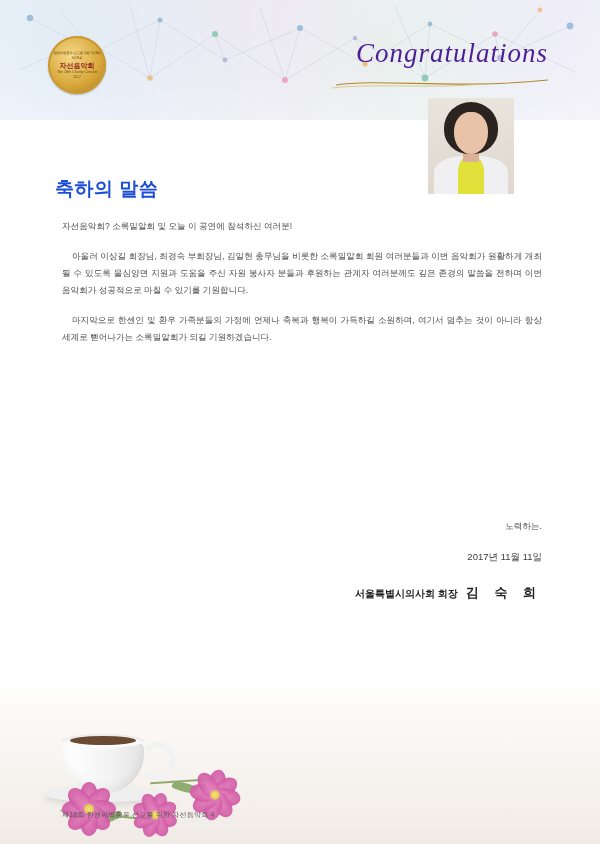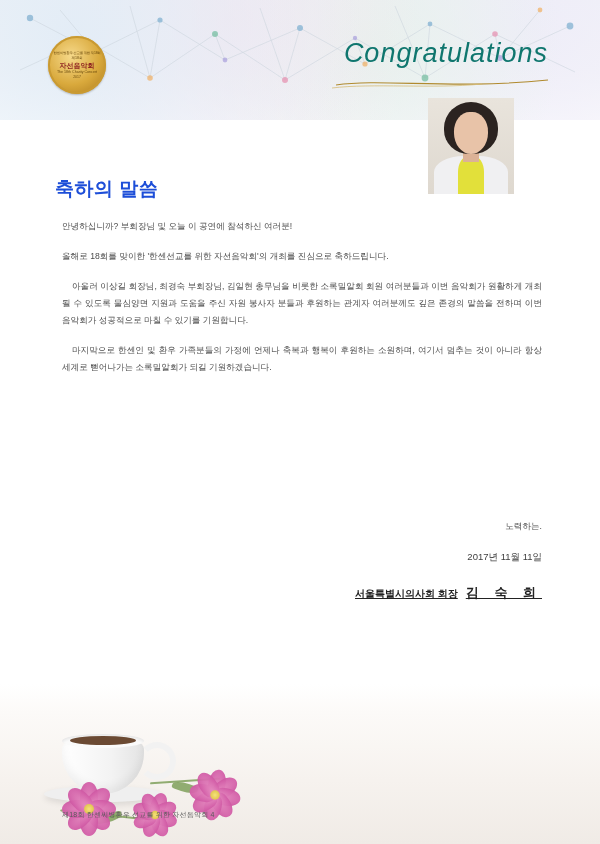--- a/index.html
+++ b/index.html
@@ -64,24 +64,24 @@
   .emblem .e-l1 { font-size: 3.4px; line-height: 5px; color: #6b4a0c; letter-spacing: -0.2px; }
   .emblem .e-l2 { font-size: 3.6px; line-height: 5px; color: #6b4a0c; }
   .emblem .e-l3 { font-size: 7px; font-weight: bold; color: #8c1f1f; line-height: 9px; }
   .emblem .e-l4 { font-size: 3.6px; line-height: 5px; color: #6b4a0c; }
   .emblem .e-l5 { font-size: 3.4px; line-height: 5px; color: #6b4a0c; }
 
   
   .congrats {
     position: absolute;
     right: 52px; top: 38px;
-    font-family: Liberation Sans, sans-serif;
+    font-family: Liberation Serif, serif;
     font-style: italic;
     font-size: 27px;
-    color: #0f766e;
+    color: #4c1d95;
     letter-spacing: 1px;
     white-space: nowrap;
   }
   .congrats-underline {
     position: absolute;
     right: 48px; top: 76px;
     width: 220px; height: 14px;
   }
 
   
@@ -165,21 +165,20 @@
     font-size: 9.5px;
     color: #3f3f3f;
   }
   .signature {
     position: absolute;
     right: 58px; top: 584px;
     font-size: 10.5px;
     color: #222222;
     font-weight: bold;
     white-space: nowrap;
-    text-decoration: underline;
   }
   .signature .sig-org {
     font-weight: bold;
     font-size: 10px;
   }
   .signature .sig-name {
     font-weight: bold;
     font-size: 13px;
     letter-spacing: 6px;
     margin-left: 8px;
@@ -338,24 +337,23 @@
     <div class="jacket"></div>
     <div class="blouse"></div>
     <div class="neck"></div>
     <div class="hair"></div>
     <div class="face"></div>
   </div>
 
   <div class="doc-title">축하의 말씀</div>
 
   <div class="body-text">
-    <p class="no-indent">안녕하십니까? 부회장님 및 오늘 이 공연에 참석하신 여러분!</p>
-    <p class="no-indent">올해로 18회를 맞이한 '한센선교를 위한 자선음악회'의 개최를 진심으로 축하드립니다.</p>
+    <p class="no-indent">자선음악회? 소록밀알회 및 오늘 이 공연에 참석하신 여러분!</p>
     <p>아울러 이상길 회장님, 최경숙 부회장님, 김일현 총무님을 비롯한 소록밀알회 회원 여러분들과 이번 음악회가 원활하게 개최 될 수 있도록 물심양면 지원과 도움을 주신 자원 봉사자 분들과 후원하는 관계자 여러분께도 깊은 존경의 말씀을 전하며 이번 음악회가 성공적으로 마칠 수 있기를 기원합니다.</p>
-    <p>마지막으로 한센인 및 환우 가족분들의 가정에 언제나 축복과 행복이 후원하는 소원하며, 여기서 멈추는 것이 아니라 항상 세계로 뻗어나가는 소록밀알회가 되길 기원하겠습니다.</p>
+    <p>마지막으로 한센인 및 환우 가족분들의 가정에 언제나 축복과 행복이 가득하길 소원하며, 여기서 멈추는 것이 아니라 항상 세계로 뻗어나가는 소록밀알회가 되길 기원하겠습니다.</p>
   </div>
 
   <div class="thanks">노력하는.</div>
   <div class="doc-date">2017년 11월 11일</div>
   <div class="signature">
     <span class="sig-org">서울특별시의사회 회장</span><span class="sig-name">김 숙 희</span>
   </div>
 
   <div class="bottom-art">
     <div class="cup-saucer"></div>

